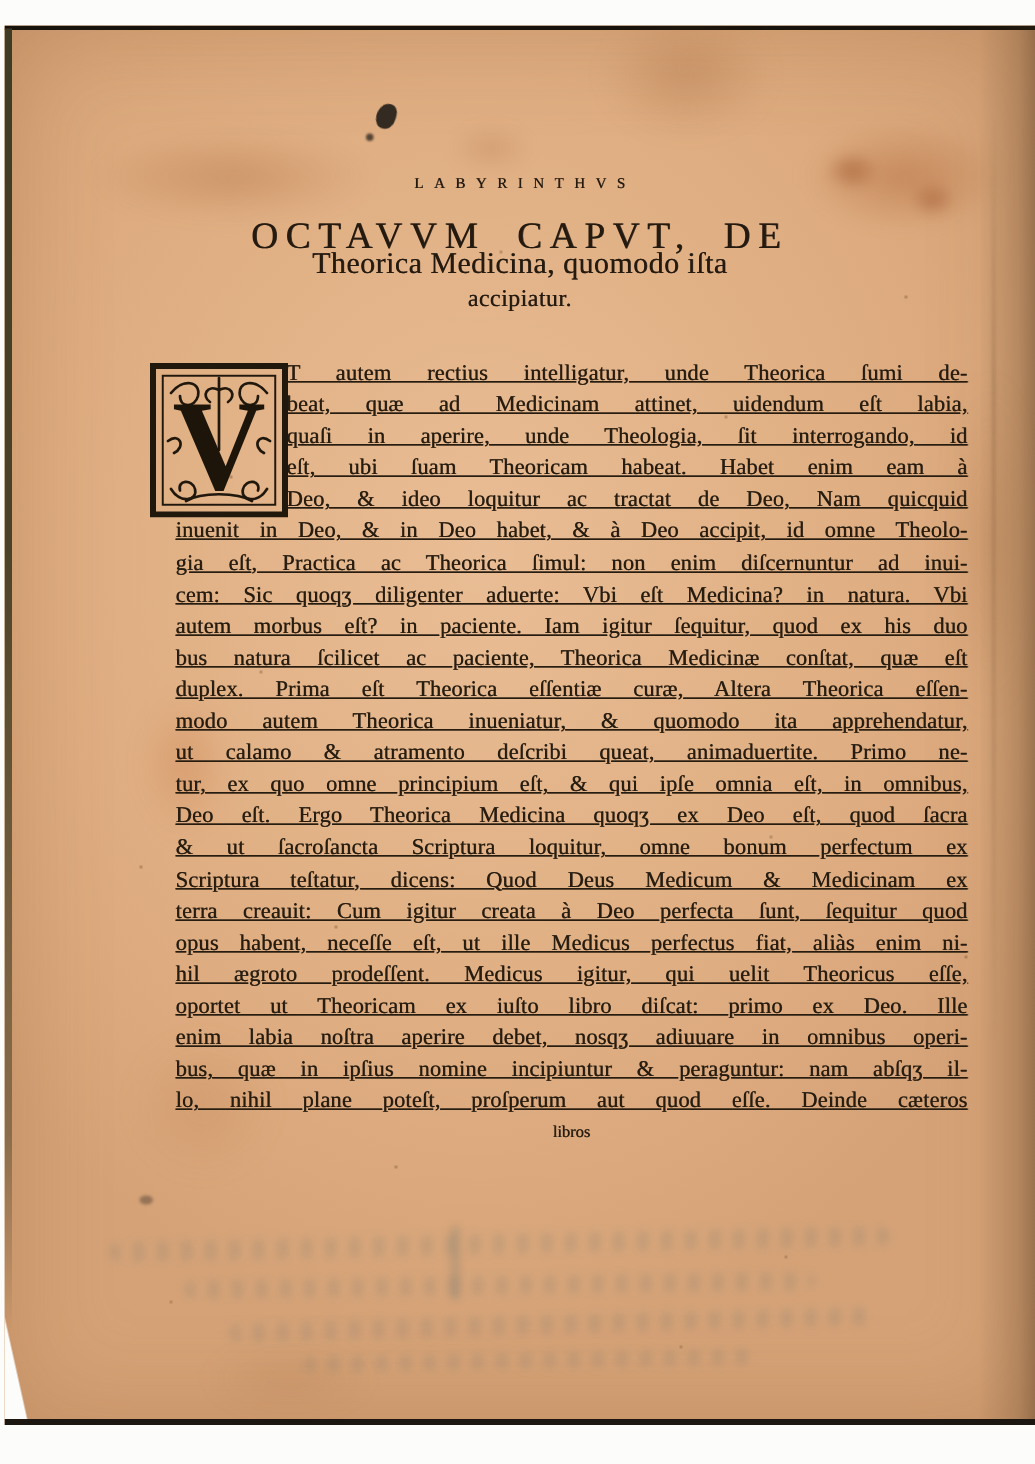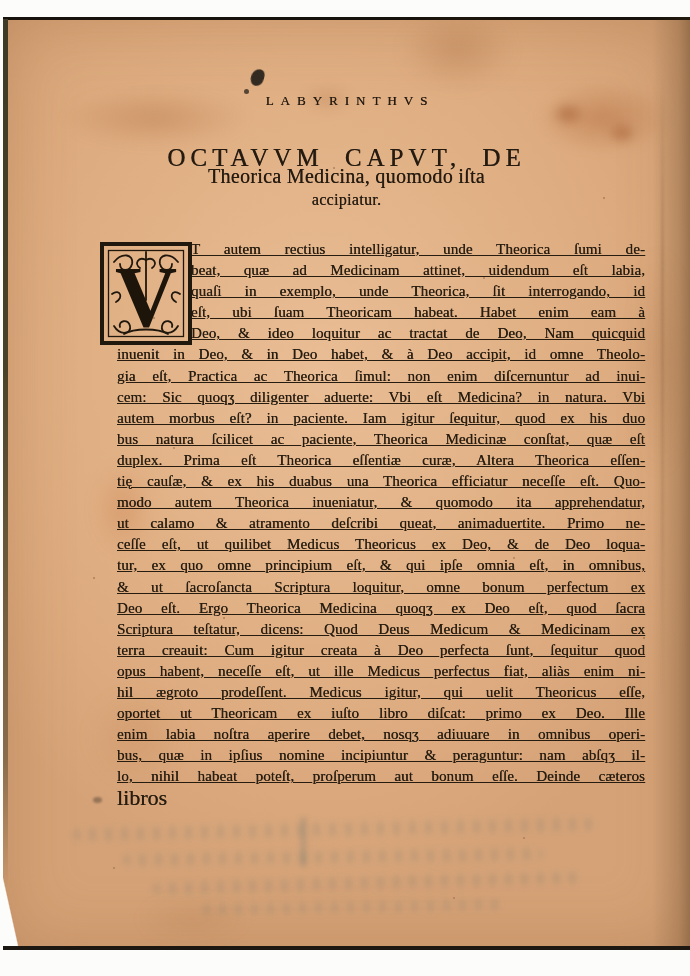--- a/index.html
+++ b/index.html
@@ -19,36 +19,36 @@
     background:linear-gradient(to bottom,#3e3a24 0%,#4a4228 40%,rgba(74,66,40,.5) 85%,rgba(74,66,40,0) 100%);}
   .edge-right-shade{position:absolute;top:0;right:0;width:38px;height:100%;
     background:linear-gradient(to right,rgba(0,0,0,0) 0%,rgba(73,52,26,.18) 70%,rgba(60,42,20,.34) 100%);}
   .crease{position:absolute;top:60px;right:26px;width:3px;height:620px;filter:blur(1px);
     background:linear-gradient(to bottom,rgba(90,62,30,0),rgba(90,62,30,.18) 30%,rgba(90,62,30,.12) 70%,transparent);}
   .edge-bottom{position:absolute;bottom:0;left:0;right:0;height:4px;background:#1d1712;}
   .corner-bl{position:absolute;left:0;bottom:0;width:16px;height:72px;
     background:linear-gradient(to top right,#fcfcfa 48%,rgba(252,252,250,0) 52%);}
 
   .center{position:absolute;left:0;width:100%;text-align:center;color:#241a10;}
-  .running-header{top:76px;font-size:13px;letter-spacing:7px;text-indent:7px;
+  .running-header{top:100px;font-size:10px;letter-spacing:7px;text-indent:7px;
     text-shadow:.3px 0 0 rgba(36,26,16,.8);}
   .chapter-title{top:127px;font-size:25px;letter-spacing:5px;word-spacing:10px;
     text-shadow:.4px 0 0 rgba(36,26,16,.8);}
   .subtitle1{top:148px;font-size:20px;letter-spacing:.3px;text-shadow:.3px 0 0 rgba(36,26,16,.8);font-family:Liberation Serif, serif;}
   .subtitle2{top:174px;font-size:16px;letter-spacing:.3px;text-shadow:.3px 0 0 rgba(36,26,16,.8);}
 
   .textblock{position:absolute;left:114px;top:222px;width:528px;color:#261c10;}
   .line{
     font-size:15px;line-height:21.1px;letter-spacing:.1px;
     text-align:justify;text-align-last:justify;
     text-shadow:.3px 0 0 rgba(38,28,16,.85);
     text-decoration:underline;
   }
   .line.indent{margin-left:74px;}
-  .catchword{font-size:22px;line-height:21.1px;text-align:left;
+  .catchword{font-size:11px;line-height:21.1px;text-align:center;
     text-shadow:.3px 0 0 rgba(38,28,16,.85);}
 
   .dropcap{position:absolute;left:-17px;top:3px;width:92px;height:103px;}
   .dropcap svg{display:block;width:100%;height:100%;}
 
   .stain{position:absolute;border-radius:50%;pointer-events:none;}
   .s1{left:57px;top:71px;width:190px;height:60px;filter:blur(6px);
     background:radial-gradient(ellipse,rgba(166,98,52,.30),rgba(166,98,52,0) 70%);}
   .s2{left:297px;top:66px;width:55px;height:32px;filter:blur(5px);
     background:radial-gradient(ellipse,rgba(160,95,50,.22),rgba(160,95,50,0) 70%);}
@@ -137,44 +137,42 @@
           <path d="M14,84 C20,94 32,92 30,84 C28,77 18,78 20,85"></path>
           <path d="M78,84 C72,94 60,92 62,84 C64,77 74,78 72,85"></path>
           <path d="M12,52 C20,46 24,56 16,60 M80,52 C72,46 68,56 76,60"></path>
           <path d="M24,92 C34,86 58,86 68,92"></path>
         </g>
         <text x="46" y="84" text-anchor="middle" font-size="86" font-weight="bold" fill="#1d140a" font-family="'Liberation Serif','DejaVu Serif',serif">V</text>
       </svg>
     </div>
     <div class="line indent">T autem rectius intelligatur, unde Theorica ſumi de-</div>
     <div class="line indent">beat, quæ ad Medicinam attinet, uidendum eſt labia,</div>
-    <div class="line indent">quaſi in exemplo, unde Theorica, ſit interrogando, id</div>
+    <div class="line indent">quaſi in aperire, unde Theologia, ſit interrogando, id</div>
     <div class="line indent">eſt, ubi ſuam Theoricam habeat. Habet enim eam à</div>
     <div class="line indent">Deo, &amp; ideo loquitur ac tractat de Deo, Nam quicquid</div>
     <div class="line">inuenit in Deo, &amp; in Deo habet, &amp; à Deo accipit, id omne Theolo-</div>
     <div class="line">gia eſt, Practica ac Theorica ſimul: non enim diſcernuntur ad inui-</div>
     <div class="line">cem: Sic quoqʒ diligenter aduerte: Vbi eſt Medicina? in natura. Vbi</div>
     <div class="line">autem morbus eſt? in paciente. Iam igitur ſequitur, quod ex his duo</div>
     <div class="line">bus natura ſcilicet ac paciente, Theorica Medicinæ conſtat, quæ eſt</div>
     <div class="line">duplex. Prima eſt Theorica eſſentiæ curæ, Altera Theorica eſſen-</div>
-    <div class="line">tię cauſæ, &amp; ex his duabus una Theorica efficiatur neceſſe eſt. Quo-</div>
     <div class="line">modo autem Theorica inueniatur, &amp; quomodo ita apprehendatur,</div>
     <div class="line">ut calamo &amp; atramento deſcribi queat, animaduertite. Primo ne-</div>
-    <div class="line">ceſſe eſt, ut quilibet Medicus Theoricus ex Deo, &amp; de Deo loqua-</div>
     <div class="line">tur, ex quo omne principium eſt, &amp; qui ipſe omnia eſt, in omnibus,</div>
+    <div class="line">Deo eſt. Ergo Theorica Medicina quoqʒ ex Deo eſt, quod ſacra</div>
     <div class="line">&amp; ut ſacroſancta Scriptura loquitur, omne bonum perfectum ex</div>
-    <div class="line">Deo eſt. Ergo Theorica Medicina quoqʒ ex Deo eſt, quod ſacra</div>
     <div class="line">Scriptura teſtatur, dicens: Quod Deus Medicum &amp; Medicinam ex</div>
     <div class="line">terra creauit: Cum igitur creata à Deo perfecta ſunt, ſequitur quod</div>
     <div class="line">opus habent, neceſſe eſt, ut ille Medicus perfectus fiat, aliàs enim ni-</div>
     <div class="line">hil ægroto prodeſſent. Medicus igitur, qui uelit Theoricus eſſe,</div>
     <div class="line">oportet ut Theoricam ex iuſto libro diſcat: primo ex Deo. Ille</div>
     <div class="line">enim labia noſtra aperire debet, nosqʒ adiuuare in omnibus operi-</div>
     <div class="line">bus, quæ in ipſius nomine incipiuntur &amp; peraguntur: nam abſqʒ il-</div>
-    <div class="line">lo, nihil habeat poteſt, proſperum aut bonum eſſe. Deinde cæteros</div>
+    <div class="line">lo, nihil plane poteſt, proſperum aut quod eſſe. Deinde cæteros</div>
     <div class="catchword">libros</div>
   </div>
 
   <div class="mark-small"></div>
   <div class="ghost g1"></div>
   <div class="ghost g2"></div>
   <div class="ghost g3"></div>
   <div class="ghost g4"></div>
   <div class="gv" style="position:absolute;"></div>
 

